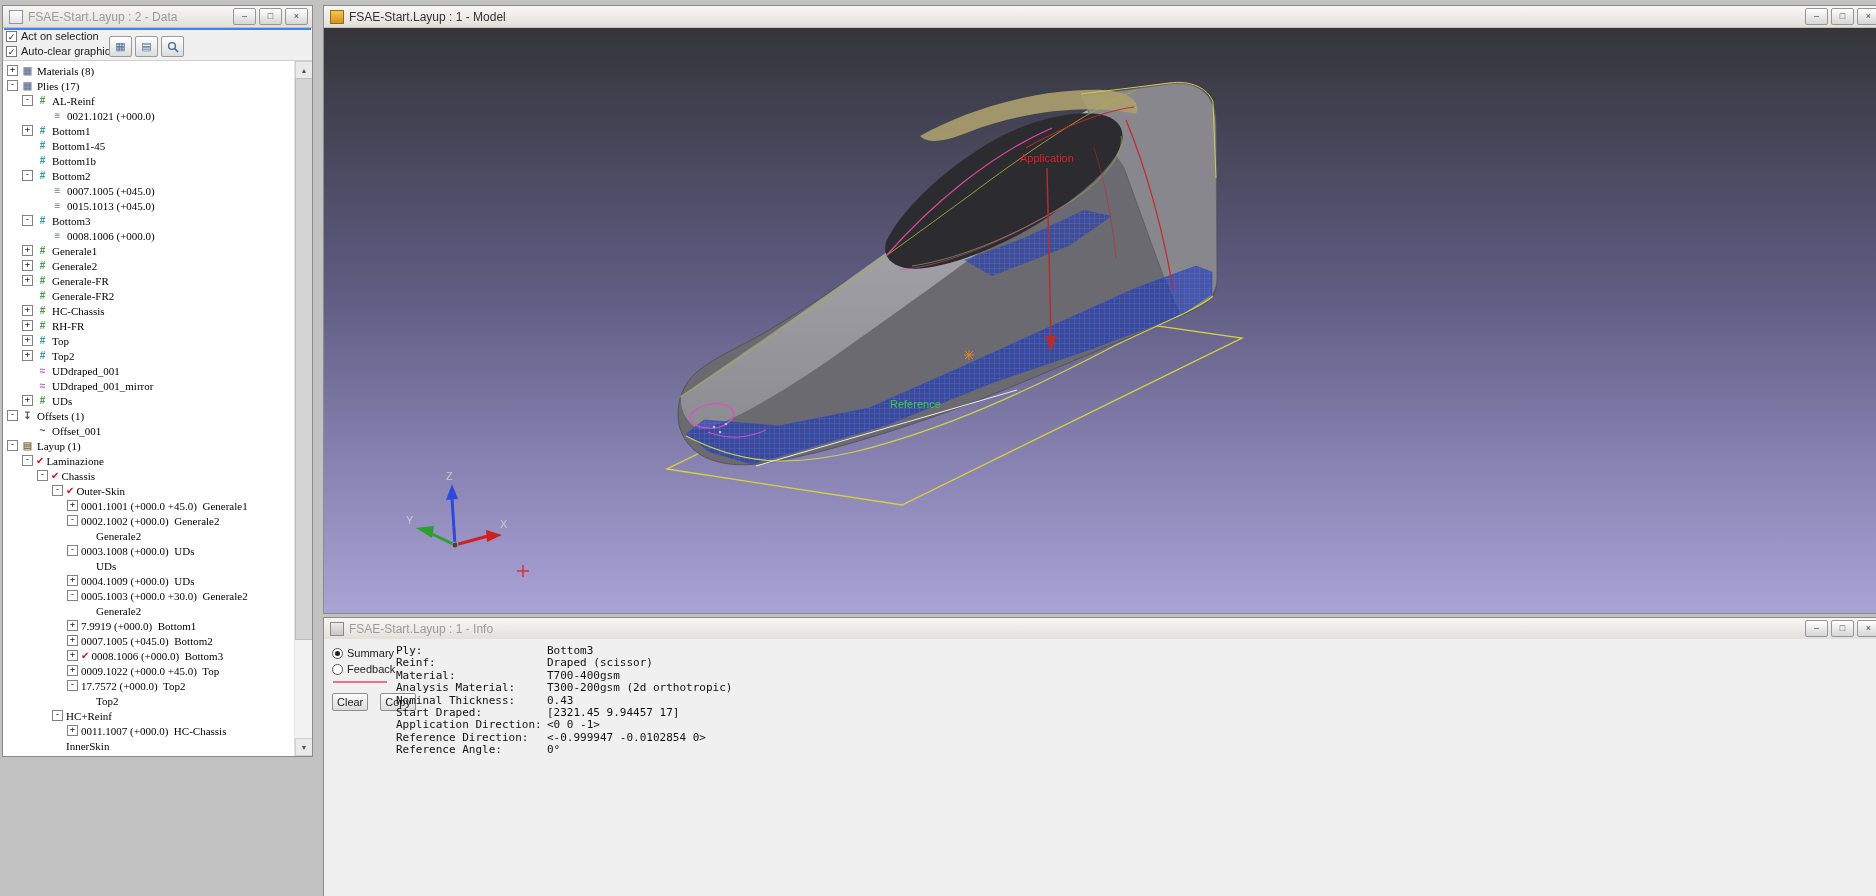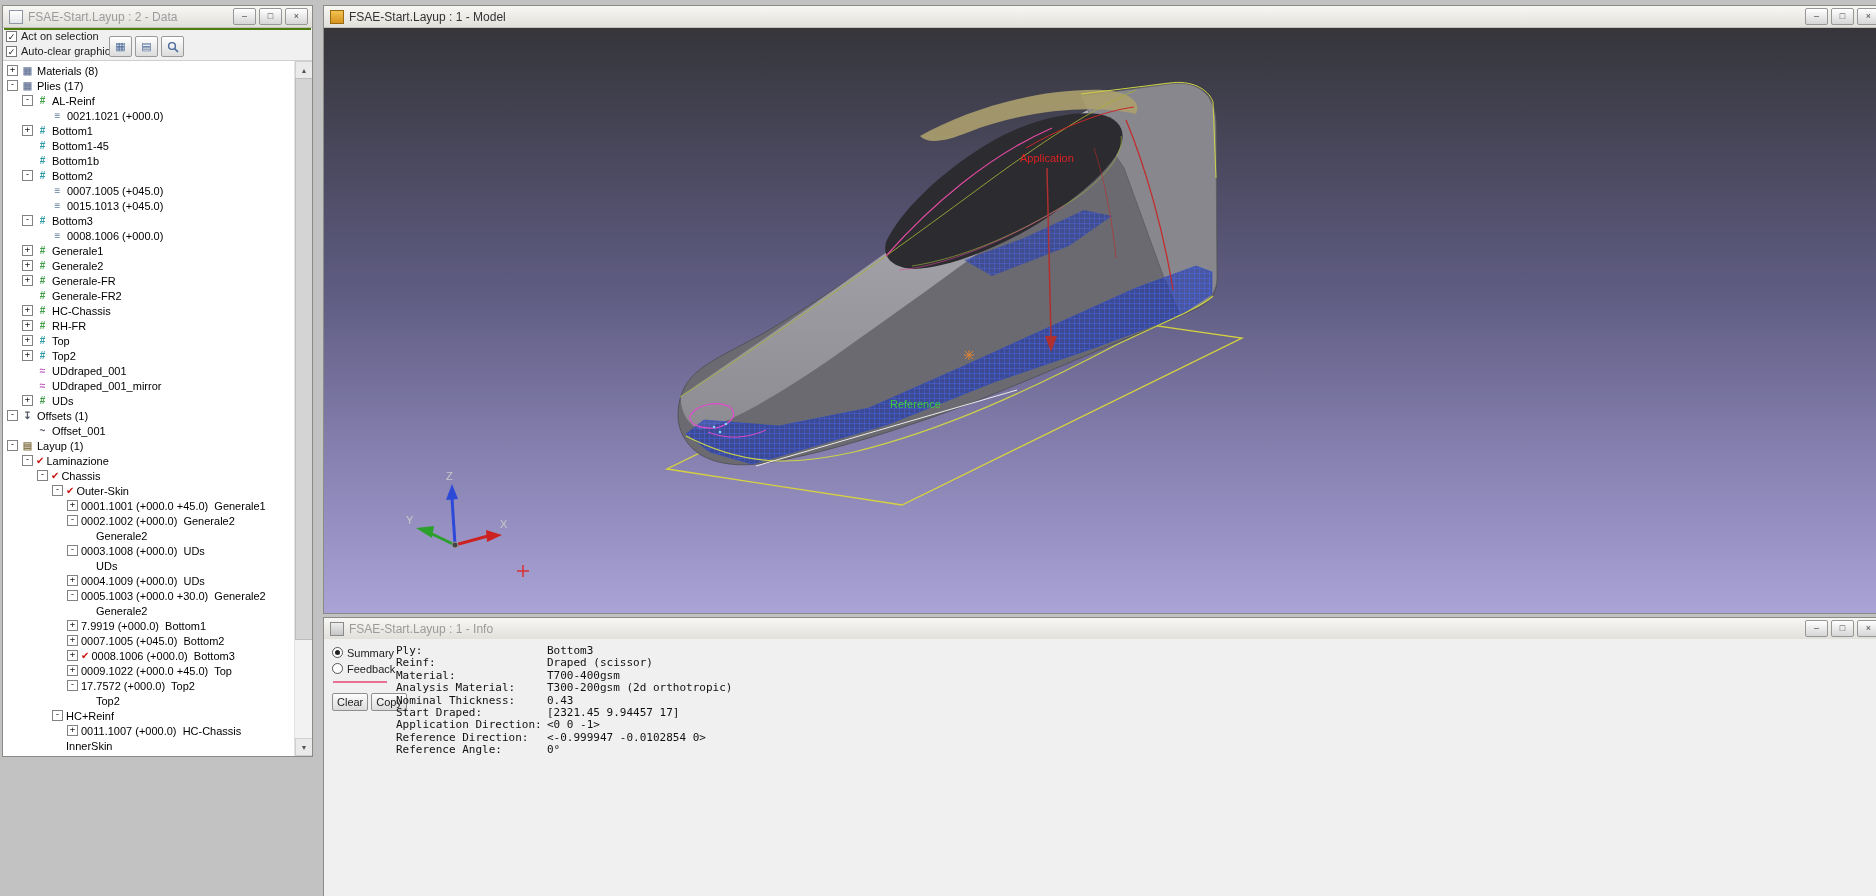--- a/index.html
+++ b/index.html
@@ -1,17 +1,17 @@
 <!DOCTYPE html>
 <html><head>
 <meta charset="utf-8">
 <style>
   html,body{margin:0;padding:0;}
   body{width:1876px;height:896px;background:#c2c2c2;font-family:"Liberation Sans",sans-serif;position:relative;overflow:hidden;-webkit-font-smoothing:antialiased;}
-  .window{position:absolute;border:1px solid #8b8b85;background:#4d7c0f;box-shadow:inset 0 0 0 1px #fbfbfa;}
+  .window{position:absolute;border:1px solid #8b8b85;background:#3b82f6;box-shadow:inset 0 0 0 1px #fbfbfa;}
   .titlebar{display:flex;align-items:center;height:21px;padding:0 4px 0 6px;background:linear-gradient(#f8f7f5,#e2e0da);border-bottom:1px solid #c2c0b9;gap:5px;}
   .title-text{font-size:12px;white-space:nowrap;}
   .inactive .title-text{color:#9b9b9b;}
   .active .title-text{color:#333;}
   .title-icon{width:12px;height:12px;flex:none;}
   .doc-icon{background:linear-gradient(#ffffff,#e4e6ea);border:1px solid #8d95a5;}
   .model-icon{background:linear-gradient(#f2c452,#d8921f);border:1px solid #9a6a10;}
   .info-icon{background:linear-gradient(#ececec,#c6c6c6);border:1px solid #8a8a8a;}
   .win-btns{margin-left:auto;display:flex;}
   .win-btn{width:21px;height:15px;margin-left:3px;border:1px solid #979797;border-radius:2px;background:linear-gradient(#ffffff,#d6d6d6);font-size:9px;color:#444;display:flex;align-items:center;justify-content:center;line-height:1;cursor:default;}
@@ -22,37 +22,37 @@
   .cb{width:9px;height:9px;border:1px solid #777;background:#fff;display:inline-flex;align-items:center;justify-content:center;font-size:9px;line-height:8px;color:#111;margin-right:4px;flex:none;}
   .tool-btns{position:absolute;left:106px;top:6px;display:flex;gap:3px;}
   .tool-btn{width:21px;height:19px;border:1px solid #9a9a9a;border-radius:2px;background:linear-gradient(#ffffff,#dcdcdc);display:flex;align-items:center;justify-content:center;font-size:11px;color:#4a6a9a;}
   .tree-wrap{position:absolute;top:54px;bottom:0;left:0;right:0;background:#fff;border-top:1px solid #cfcfcf;overflow:hidden;}
   #tree{position:absolute;top:2px;left:0;right:17px;bottom:0;}
   .tree-row{display:flex;align-items:center;height:15px;font-size:11px;color:#000;}
   .tbox{width:9px;height:9px;border:1px solid #828282;background:#fff;color:#222;font-size:9px;line-height:7px;text-align:center;margin-right:3px;flex:none;font-family:"DejaVu Sans Mono",monospace;}
   .tbox-spacer{width:14px;flex:none;}
   .tcheck{color:#cc1111;font-size:10px;margin-right:2px;flex:none;line-height:1;}
   .ticon{width:13px;font-size:10px;font-weight:bold;text-align:center;margin-right:3px;flex:none;line-height:1;}
-  .tlabel{white-space:pre;}
+  .tlabel{white-space:pre;font-family:Liberation Serif, serif;}
   .vscroll{position:absolute;right:0;top:0;bottom:0;width:17px;background:#f2f2f2;border-left:1px solid #e2e2e2;}
   .scroll-btn{position:absolute;left:0;width:16px;height:16px;background:#eaeaea;border:1px solid #cfcfcf;color:#555;font-size:7px;display:flex;align-items:center;justify-content:center;}
   .scroll-btn.up{top:0;} .scroll-btn.down{bottom:0;}
   .thumb{position:absolute;left:0;top:17px;height:560px;width:16px;background:#d4d4d4;border:1px solid #bdbdbd;}
   
   #model-window{left:323px;top:5px;width:1560px;height:607px;}
   #viewport-svg{display:block;}
   
   #info-window{left:323px;top:617px;width:1560px;height:285px;}
   .info-body{position:absolute;top:21px;left:0;right:0;bottom:0;background:#f0f0f0;}
   .info-left{position:absolute;left:8px;top:8px;width:70px;font-size:11px;color:#222;}
-  .radio-row{display:flex;align-items:flex-start;margin-bottom:4px;white-space:nowrap;}
+  .radio-row{display:flex;align-items:center;margin-bottom:4px;white-space:nowrap;}
   .radio{width:9px;height:9px;border:1px solid #555;border-radius:50%;background:#fff;display:inline-block;margin-right:4px;position:relative;flex:none;}
   .radio.sel::after{content:"";position:absolute;inset:2px;background:#222;border-radius:50%;}
   .pink-line{width:54px;height:2px;background:#e87090;margin:6px 0 10px 1px;}
-  .info-btns{display:flex;gap:3px;text-align:center;}
+  .info-btns{display:flex;gap:12px;text-align:center;}
   .small-btn{font-size:11px;color:#222;padding:2px 4px;border:1px solid #8f8f8f;border-radius:2px;background:linear-gradient(#fdfdfd,#dcdcdc);}
   .info-text{position:absolute;left:72px;top:6px;font-family:"DejaVu Sans Mono","Liberation Mono",monospace;font-size:11px;line-height:12.4px;color:#111;}
   .info-row{white-space:pre;}
   .ilabel{display:inline-block;width:151px;}
 </style>
 </head>
 <body>
 
 <div class="window inactive" id="data-window">
   <div class="titlebar">

